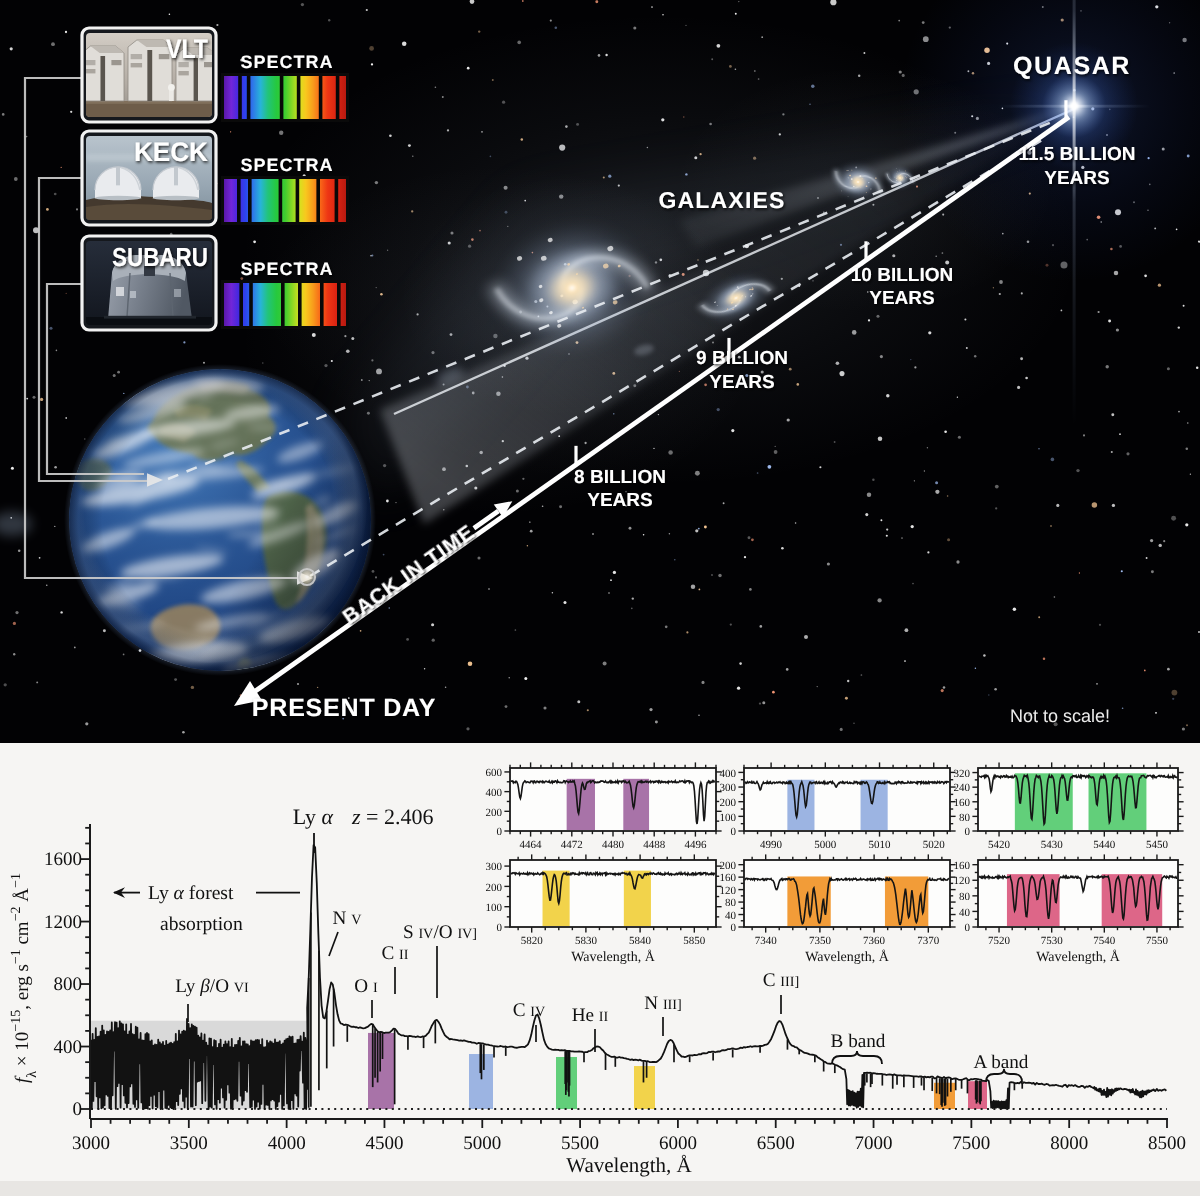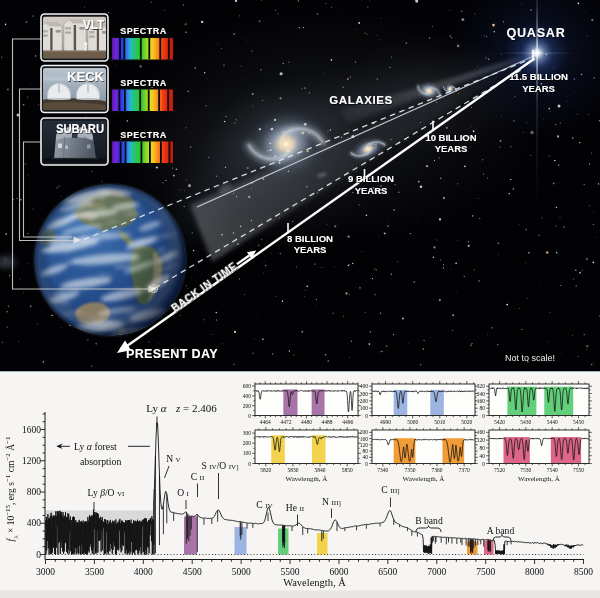--- a/index.html
+++ b/index.html
@@ -1,16 +1,16 @@
 <!DOCTYPE html>
 <html><head>
 <meta charset="utf-8">
 <style>
   html,body{margin:0;padding:0;background:#000;}
-  .figure{position:relative;width:600px;height:598px;overflow:hidden;background:#7dd3fc;}
+  .figure{position:relative;width:600px;height:598px;overflow:hidden;background:#1d4ed8;}
   svg{display:block;}
   text{user-select:none;}
   .sans{font-family:"Liberation Sans",sans-serif;}
   .serif{font-family:"Liberation Serif","DejaVu Serif",serif;}
 </style>
 </head>
 <body>
 
 <div class="figure">
   <svg id="scene" width="600" height="598" viewBox="0 0 600 598">

